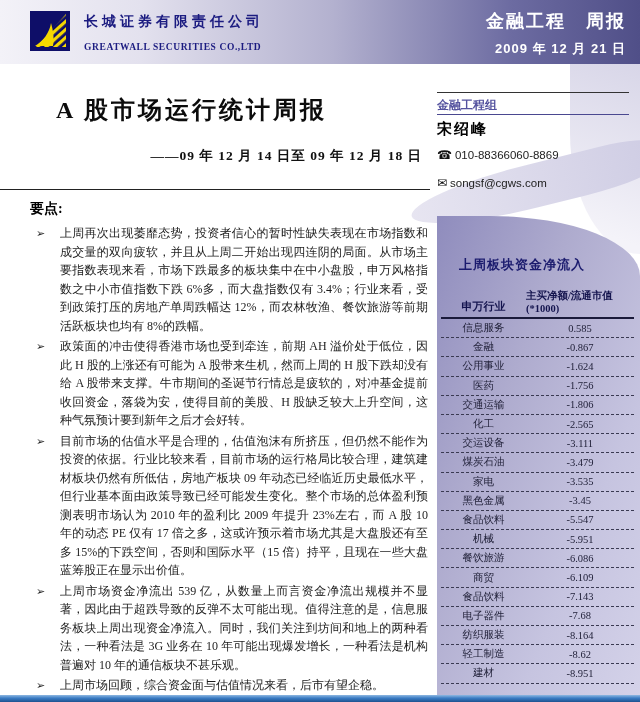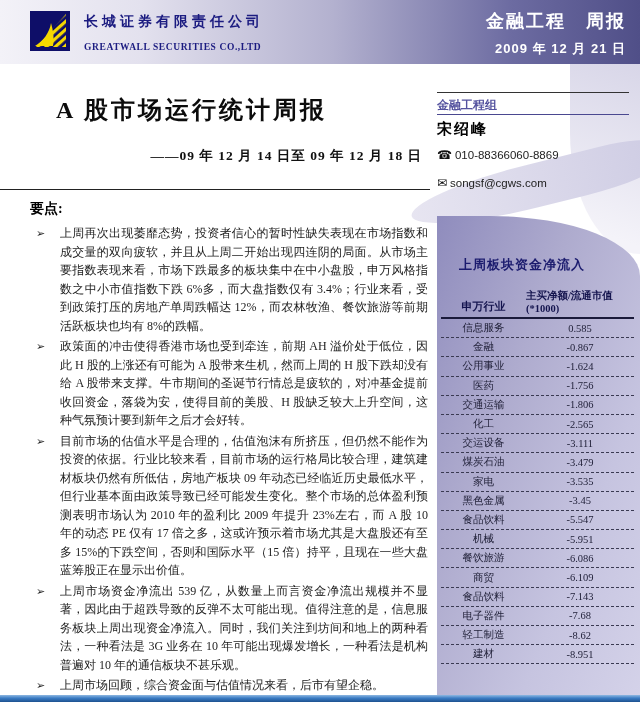--- a/index.html
+++ b/index.html
@@ -239,20 +239,24 @@
         <div class="panel-row">
           <div class="row-industry">食品饮料</div>
           <div class="row-value">-7.143</div>
         </div>
 
         <div class="panel-row">
           <div class="row-industry">电子器件</div>
           <div class="row-value">-7.68</div>
         </div>
 
+        <div class="panel-row">
+          <div class="row-industry">纺织服装</div>
+          <div class="row-value">-8.164</div>
+        </div>
 
         <div class="panel-row">
           <div class="row-industry">轻工制造</div>
           <div class="row-value">-8.62</div>
         </div>
 
         <div class="panel-row">
           <div class="row-industry">建材</div>
           <div class="row-value">-8.951</div>
         </div>

